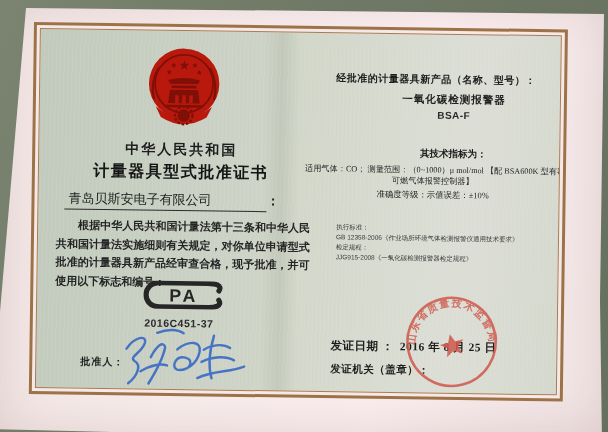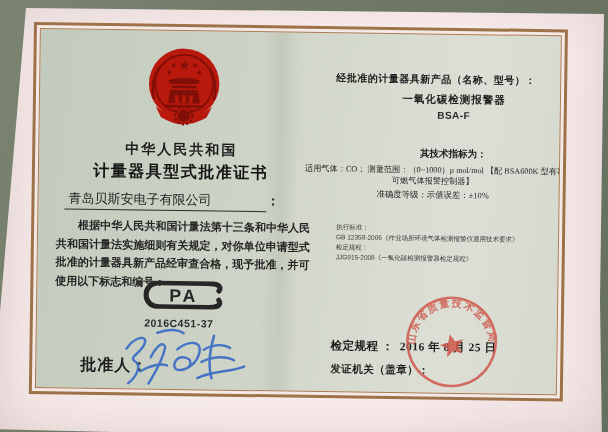--- a/index.html
+++ b/index.html
@@ -30,21 +30,21 @@
            letter-spacing:1.5px;color:#151515;}
   .company-line{left:26px;top:160px;width:256px;font-size:13px;color:#1e1e1e;white-space:nowrap;}
   .company-underline{display:inline-block;min-width:202px;border-bottom:1.5px solid #2a2a2a;
            padding:0 4px 1px 4px;box-sizing:border-box;}
   .company-colon{font-weight:bold;}
   .para{left:18px;top:186px;width:254px;font-size:11px;line-height:18.5px;text-align:justify;
            text-indent:2em;color:#242424;font-weight:bold;}
   .cpa{left:106px;top:250px;width:86px;height:28px;}
   .cert-no{left:0;top:286px;width:284px;text-align:center;font-size:10.5px;font-weight:bold;
            letter-spacing:.5px;font-family:"Liberation Sans","DejaVu Sans",sans-serif;color:#2b2b2b;}
-  .approver{left:44px;top:325px;font-size:16px;font-weight:bold;letter-spacing:1px;color:#1f1f1f;}
+  .approver{left:44px;top:325px;font-size:10px;font-weight:bold;letter-spacing:1px;color:#1f1f1f;}
   .signature{left:84px;top:294px;width:132px;height:70px;}
   
   .product-heading{left:296px;top:38px;font-size:10px;font-weight:bold;letter-spacing:.5px;
            white-space:nowrap;color:#1d1d1d;}
   .product-name{left:294px;top:58px;width:240px;text-align:center;font-size:10.5px;
            letter-spacing:1px;font-weight:bold;color:#222;}
   .product-model{left:294px;top:75px;width:240px;text-align:center;font-size:10px;font-weight:bold;
            font-family:"Liberation Sans","DejaVu Sans",sans-serif;letter-spacing:.5px;color:#2a2a2a;}
   .spec-heading{left:294px;top:113px;width:240px;text-align:center;font-size:9.5px;
            font-weight:bold;color:#1c1c1c;}
@@ -135,21 +135,21 @@
         <div class="abs spec-l2">可燃气体报警控制器】</div>
         <div class="abs spec-l3">准确度等级：示值误差：±10%</div>
 
         <div class="abs standards">
           <div>执行标准：</div>
           <div>GB 12358-2006《作业场所环境气体检测报警仪通用技术要求》</div>
           <div>检定规程：</div>
           <div>JJG915-2008《一氧化碳检测报警器检定规程》</div>
         </div>
 
-        <div class="abs issue-date"><span>检定规程 ：</span><span class="val">2016 年 8 月 25 日</span></div>
+        <div class="abs issue-date"><span>发证日期 ：</span><span class="val">2016 年 8 月 25 日</span></div>
 
         <div class="abs issuer">发证机关（盖章）：</div>
 
         <svg class="abs seal" viewBox="0 0 100 100" aria-hidden="true">
           <defs>
             <path id="seal-arc" d="M14,64 A38,38 0 1 1 86,64" fill="none"></path>
           </defs>
           <g transform="rotate(-14 50 50)">
             <circle cx="50" cy="50" r="45" fill="none" stroke="#d05c50" stroke-width="2.6"></circle>
             <polygon fill="#d05c50" points="50,42 53.6,50.1 62.4,50.3 55.5,55.7 58.1,64.2 50,59.2 41.9,64.2 44.5,55.7 37.6,50.3 46.4,50.1"></polygon>

